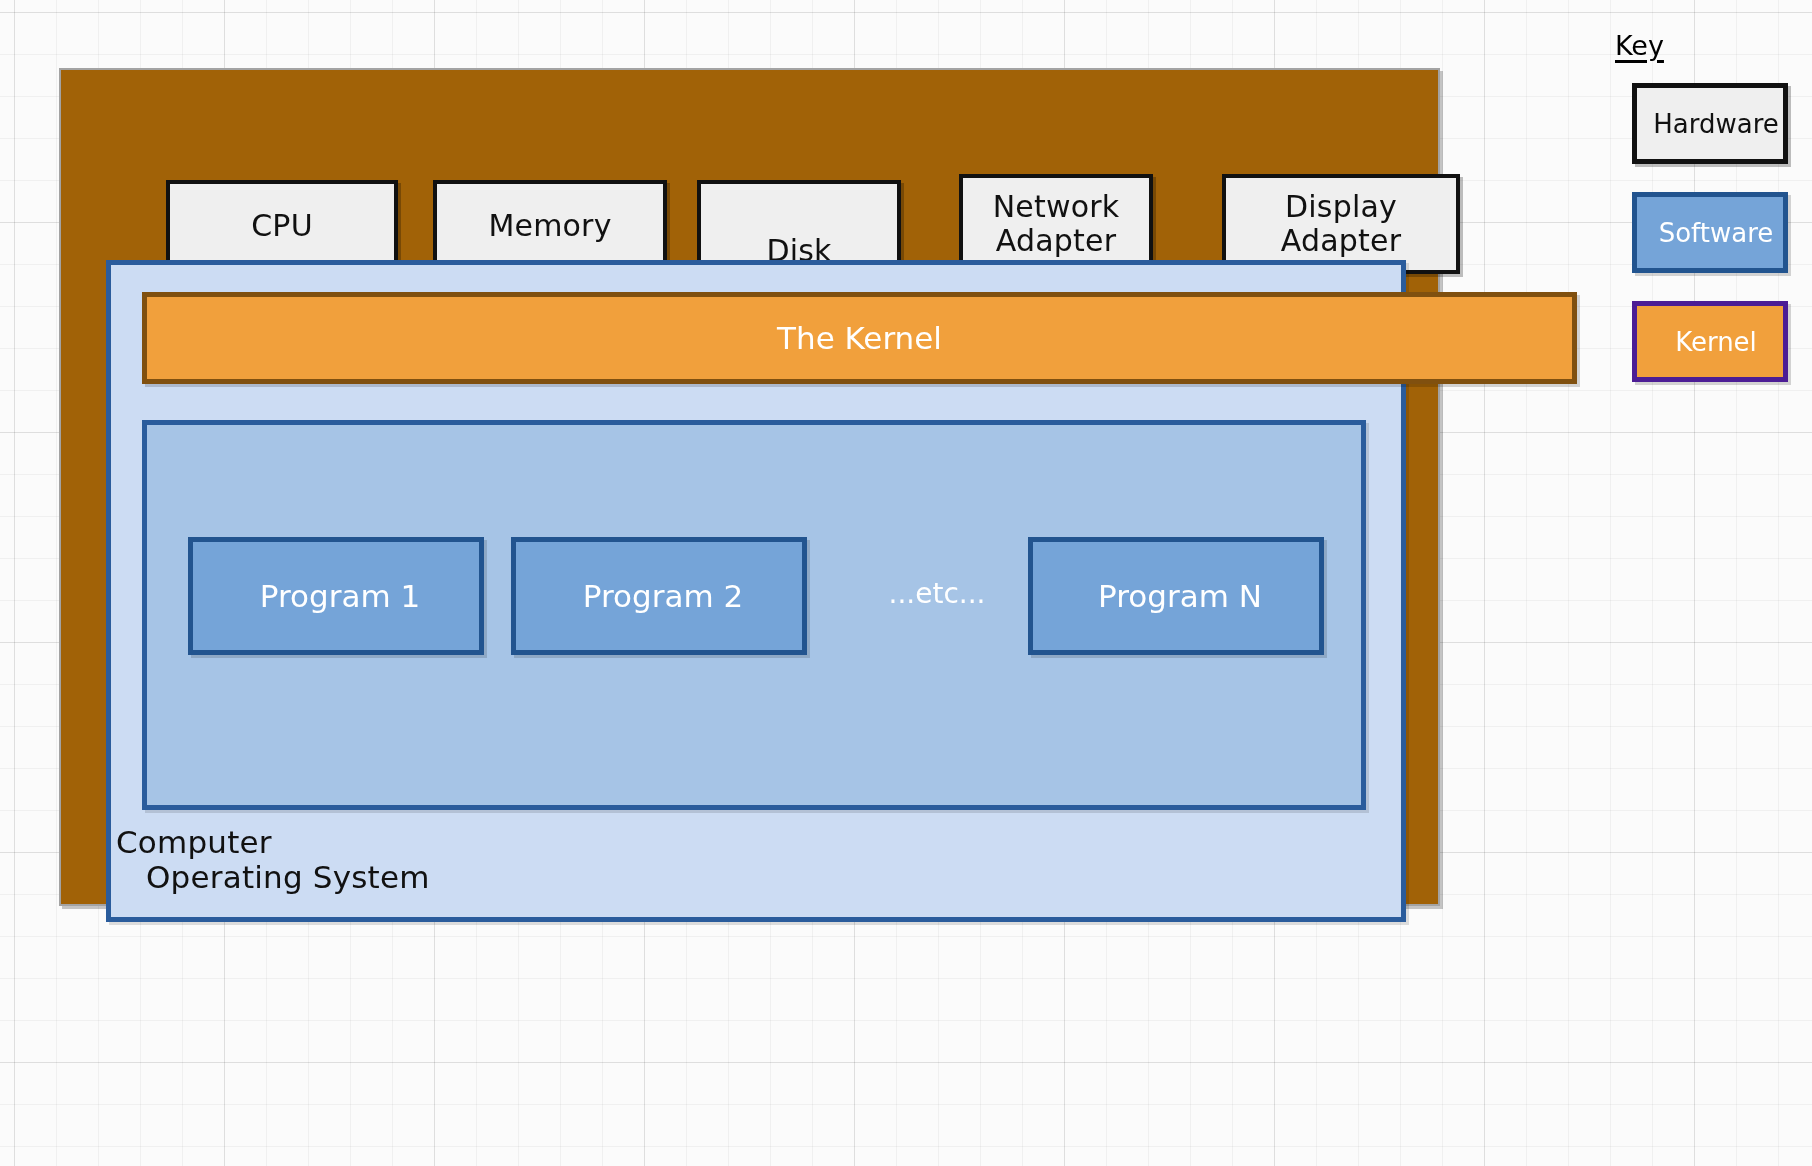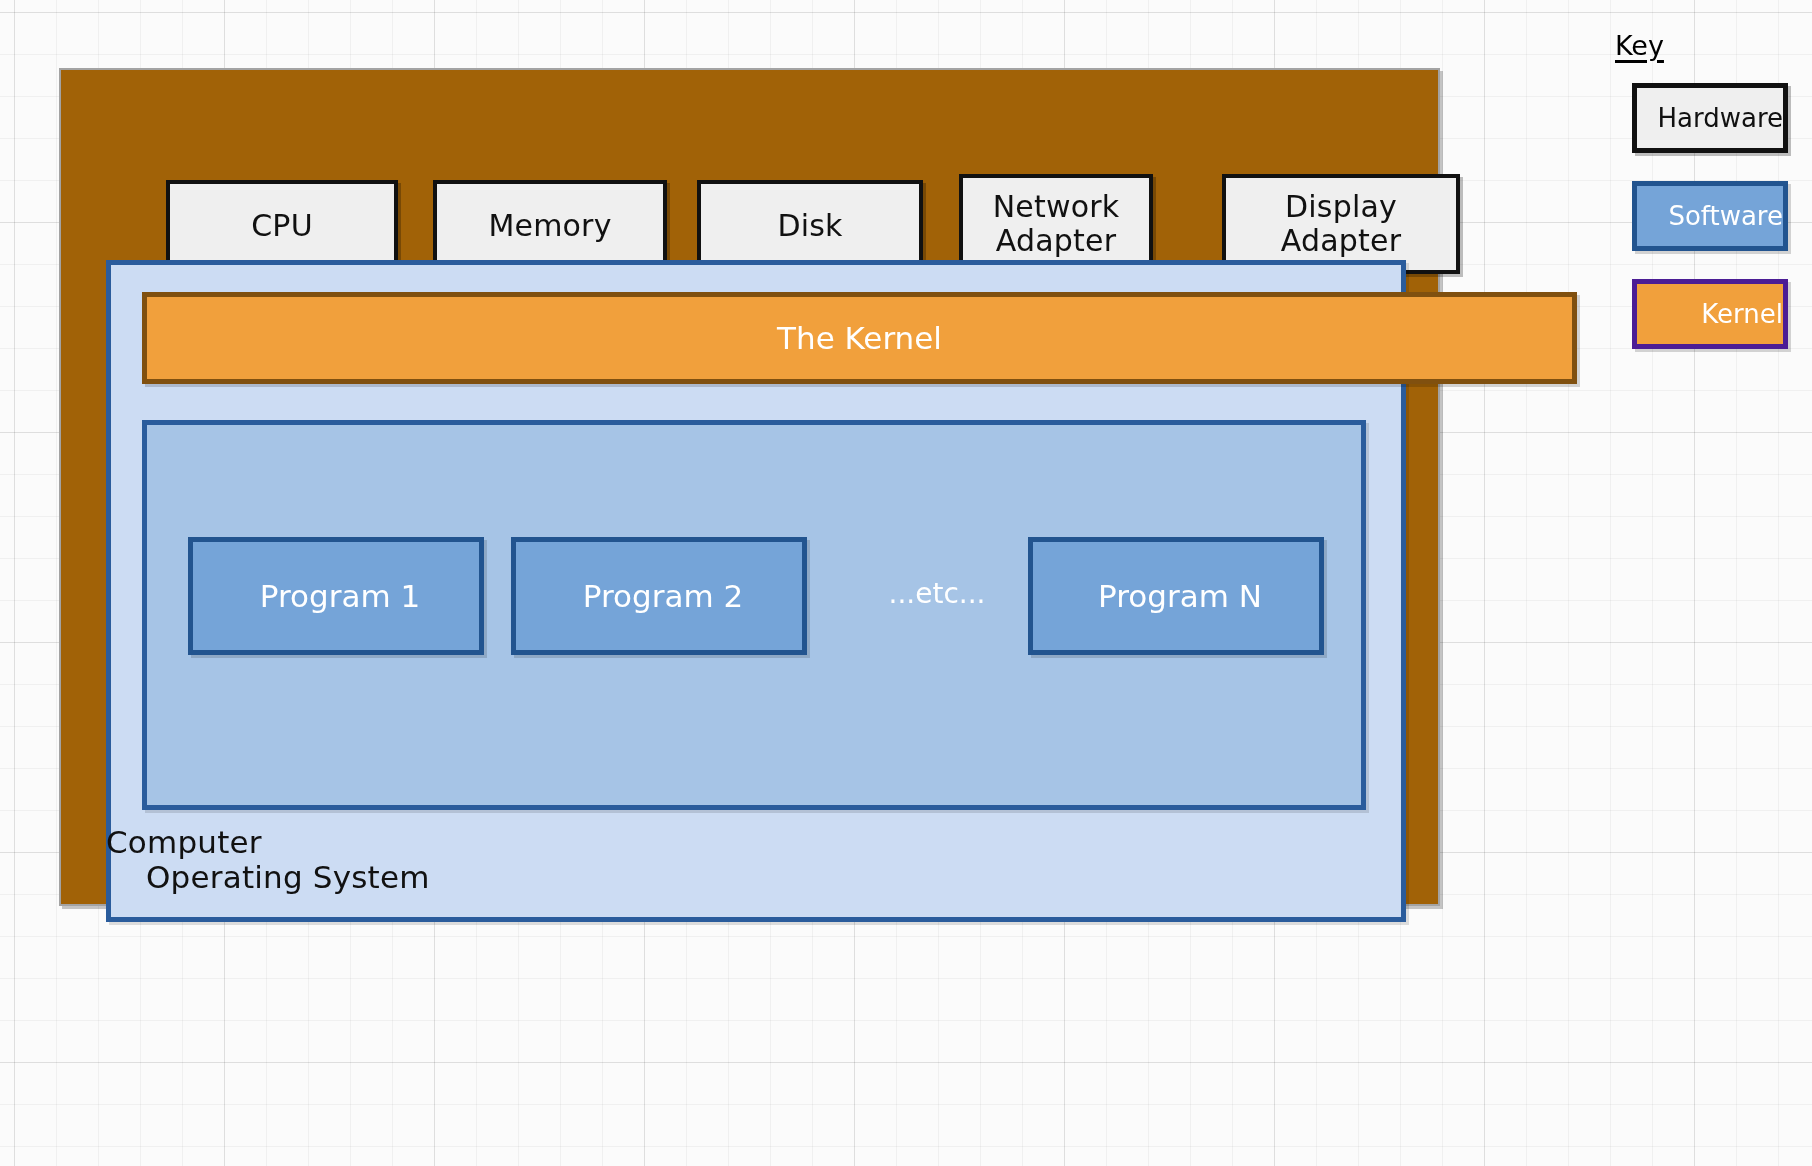--- a/index.html
+++ b/index.html
@@ -54,21 +54,21 @@
     text-align: center;
     color: #111111;
     font-size: 30px;
     line-height: 1.12;
     letter-spacing: 0.2px;
   }
 
   
   .chip-cpu     { left: 105px;  top: 110px; width: 232px;  height: 92px; }
   .chip-memory  { left: 372px;  top: 110px; width: 234px;  height: 92px; }
-  .chip-disk    { left: 636px;  top: 110px; width: 226px;  height: 92px; }
+  .chip-disk    { left: 636px;  top: 110px; width: 204px;  height: 92px; align-items: flex-end; }
   .chip-network { left: 898px;  top: 104px; width: 194px;  height: 100px; }
   .chip-display { left: 1161px; top: 104px; width: 238px;  height: 100px; }
 
   
   .os-box {
     left: 104px; top: 258px;
     width: 1300px; height: 662px;
     background: #ccdcf3;
     border: 5px solid #2a5c9c;
     box-shadow: 3px 3px 0 rgba(0,0,0,0.12);
@@ -157,25 +157,25 @@
     font-size: 27px;
     color: #000000;
     text-decoration: underline;
     text-underline-offset: 5px;
     text-decoration-thickness: 3px;
     margin-bottom: 22px;
   }
   .key-item {
     box-sizing: border-box;
     width: 156px;
-    height: 70px;
+    height: 81px;
     margin: 0 auto 28px auto;
     display: flex;
     align-items: center;
-    justify-content: flex-end;
+    justify-content: center;
     font-size: 26px;
     padding-left: 12px;
   }
   .key-hardware {
     background: #efefef;
     border: 5px solid #111111;
     color: #111111;
     box-shadow: 3px 3px 0 rgba(0,0,0,0.25);
   }
   .key-software {
@@ -240,21 +240,21 @@
       <div class="etc-label">...etc...</div>
 
       <div class="prog prog-n">
         <span>Program N</span>
       </div>
     </div>
 
     <div class="os-label">Operating System</div>
   </div>
 
-  <div class="computer-label" style="left:45px; top:754px;">Computer</div>
+  <div class="computer-label" style="left:55px; top:754px;">Computer</div>
 </div>
 
 <div class="key-wrap">
   <div class="key-title">Key</div>
 
   <div class="key-item key-hardware">
     <span>Hardware</span>
   </div>
 
   <div class="key-item key-software">

